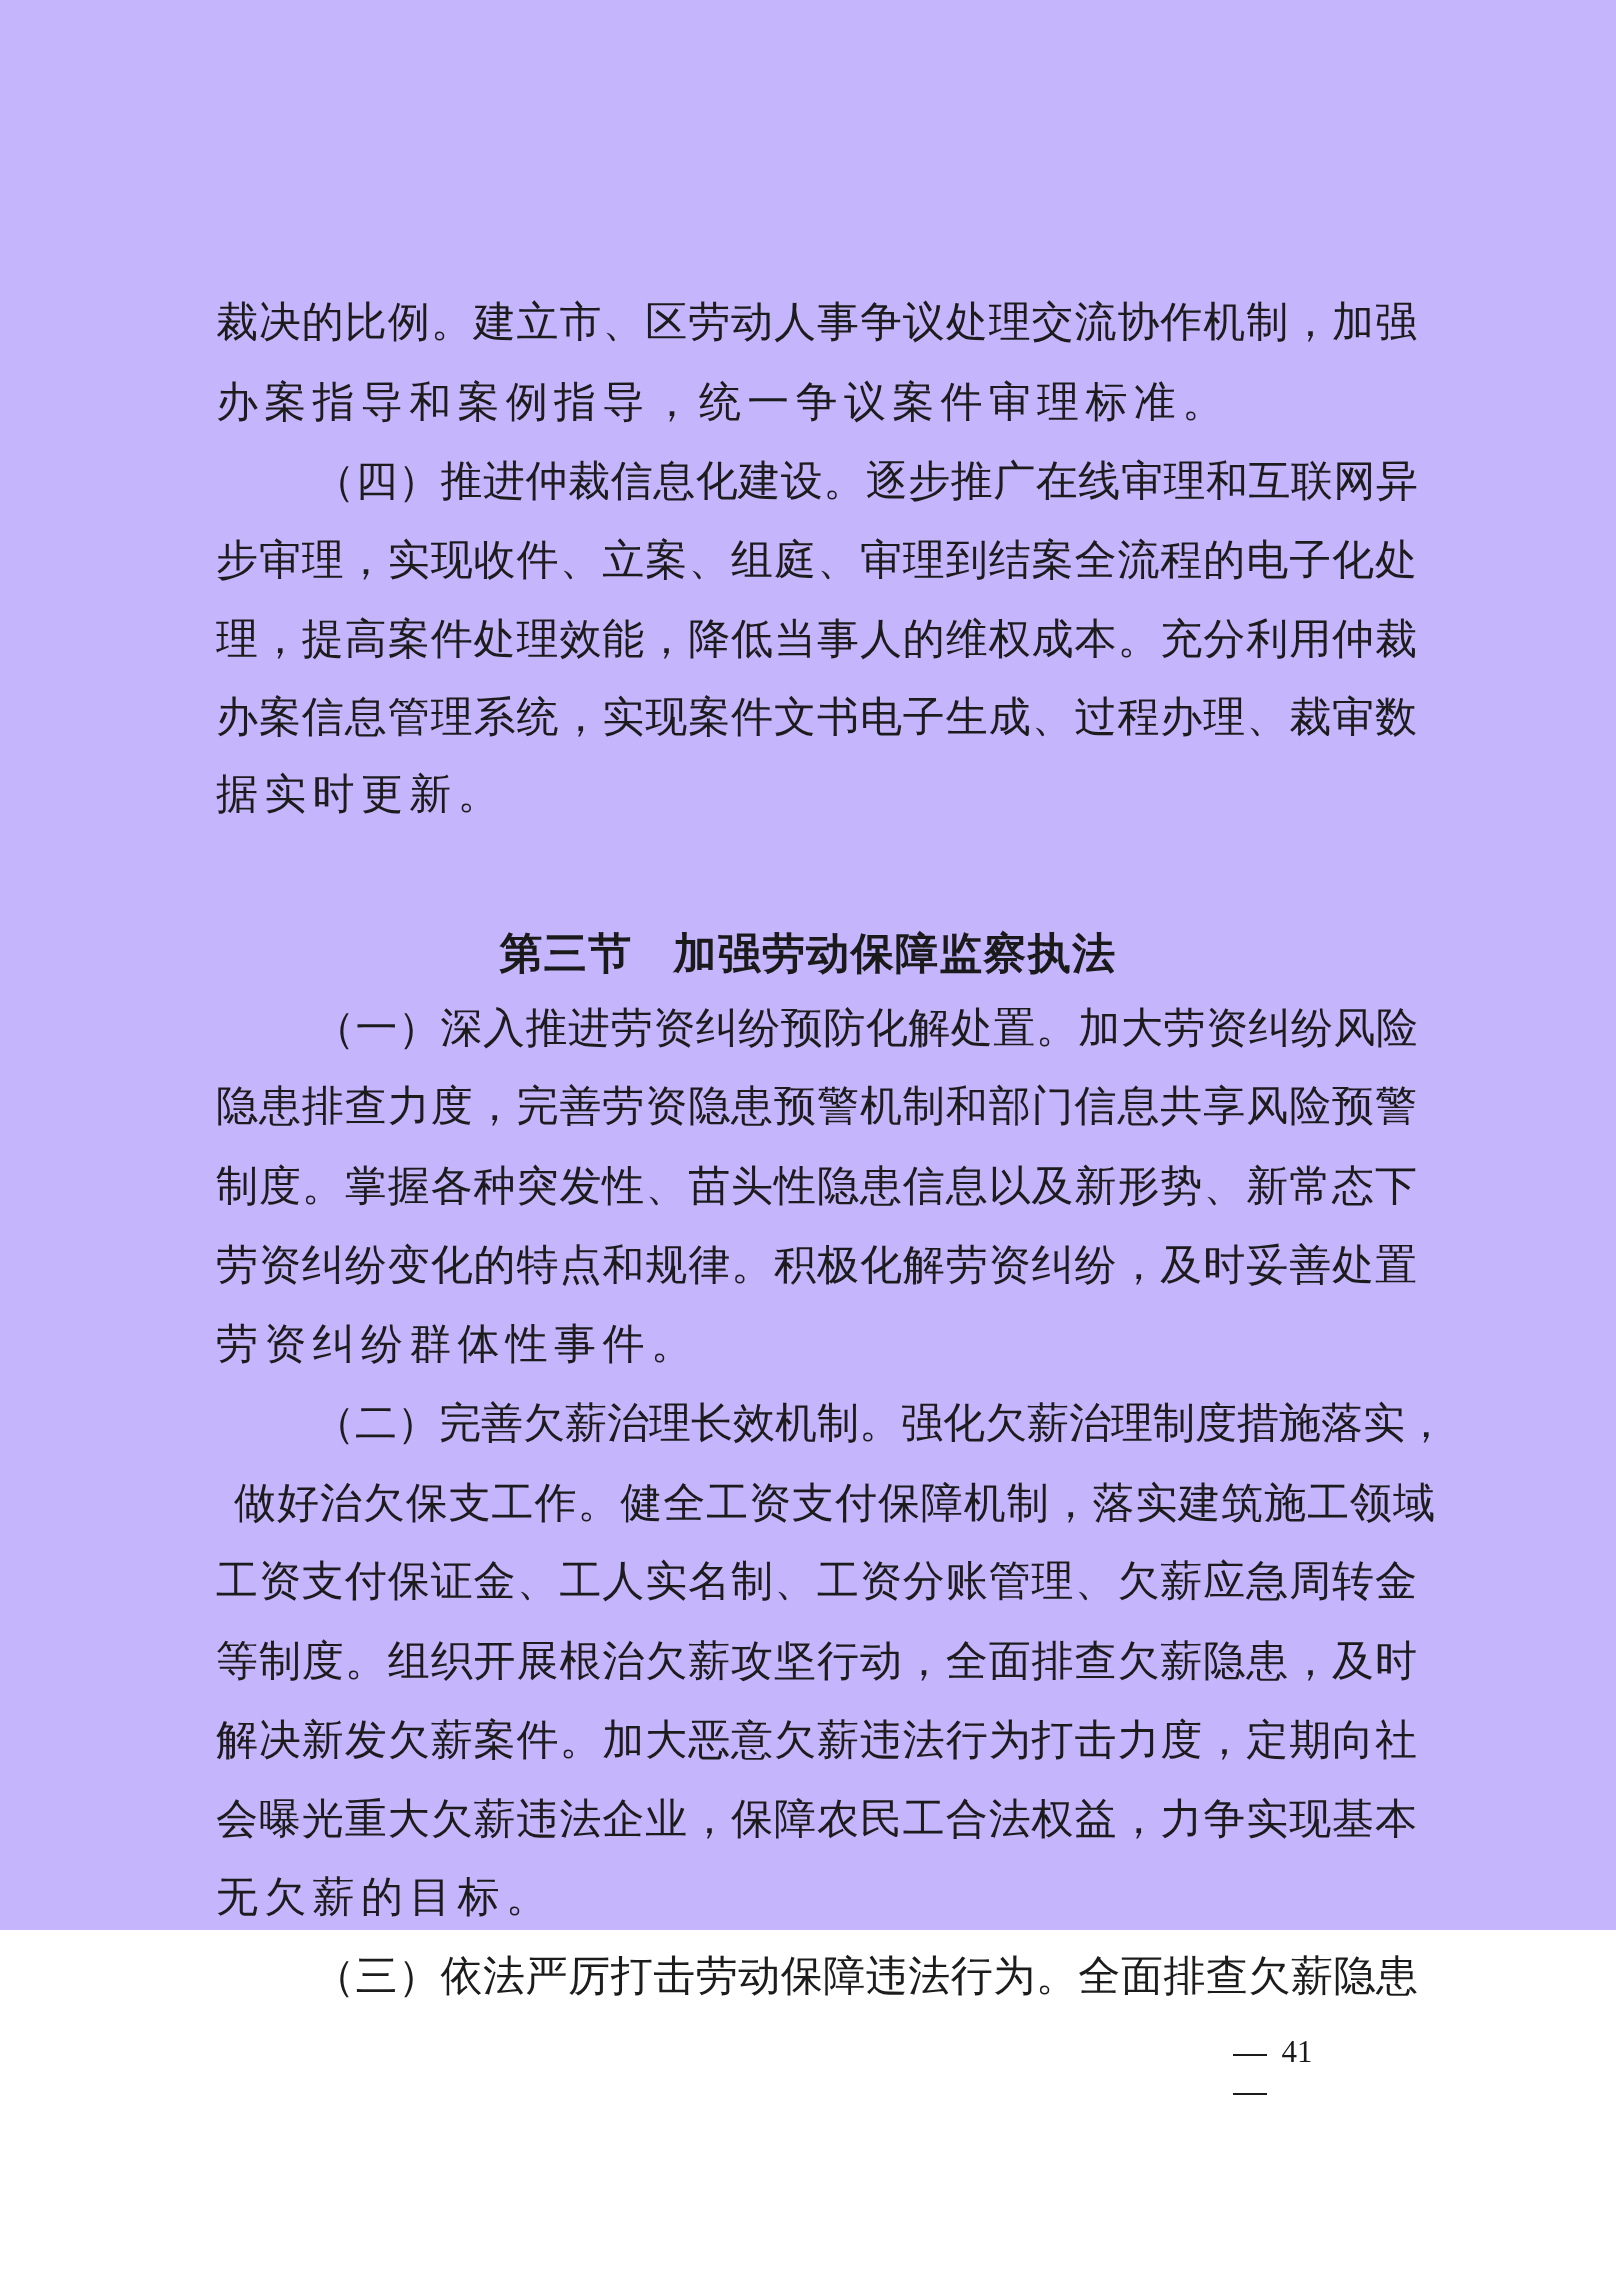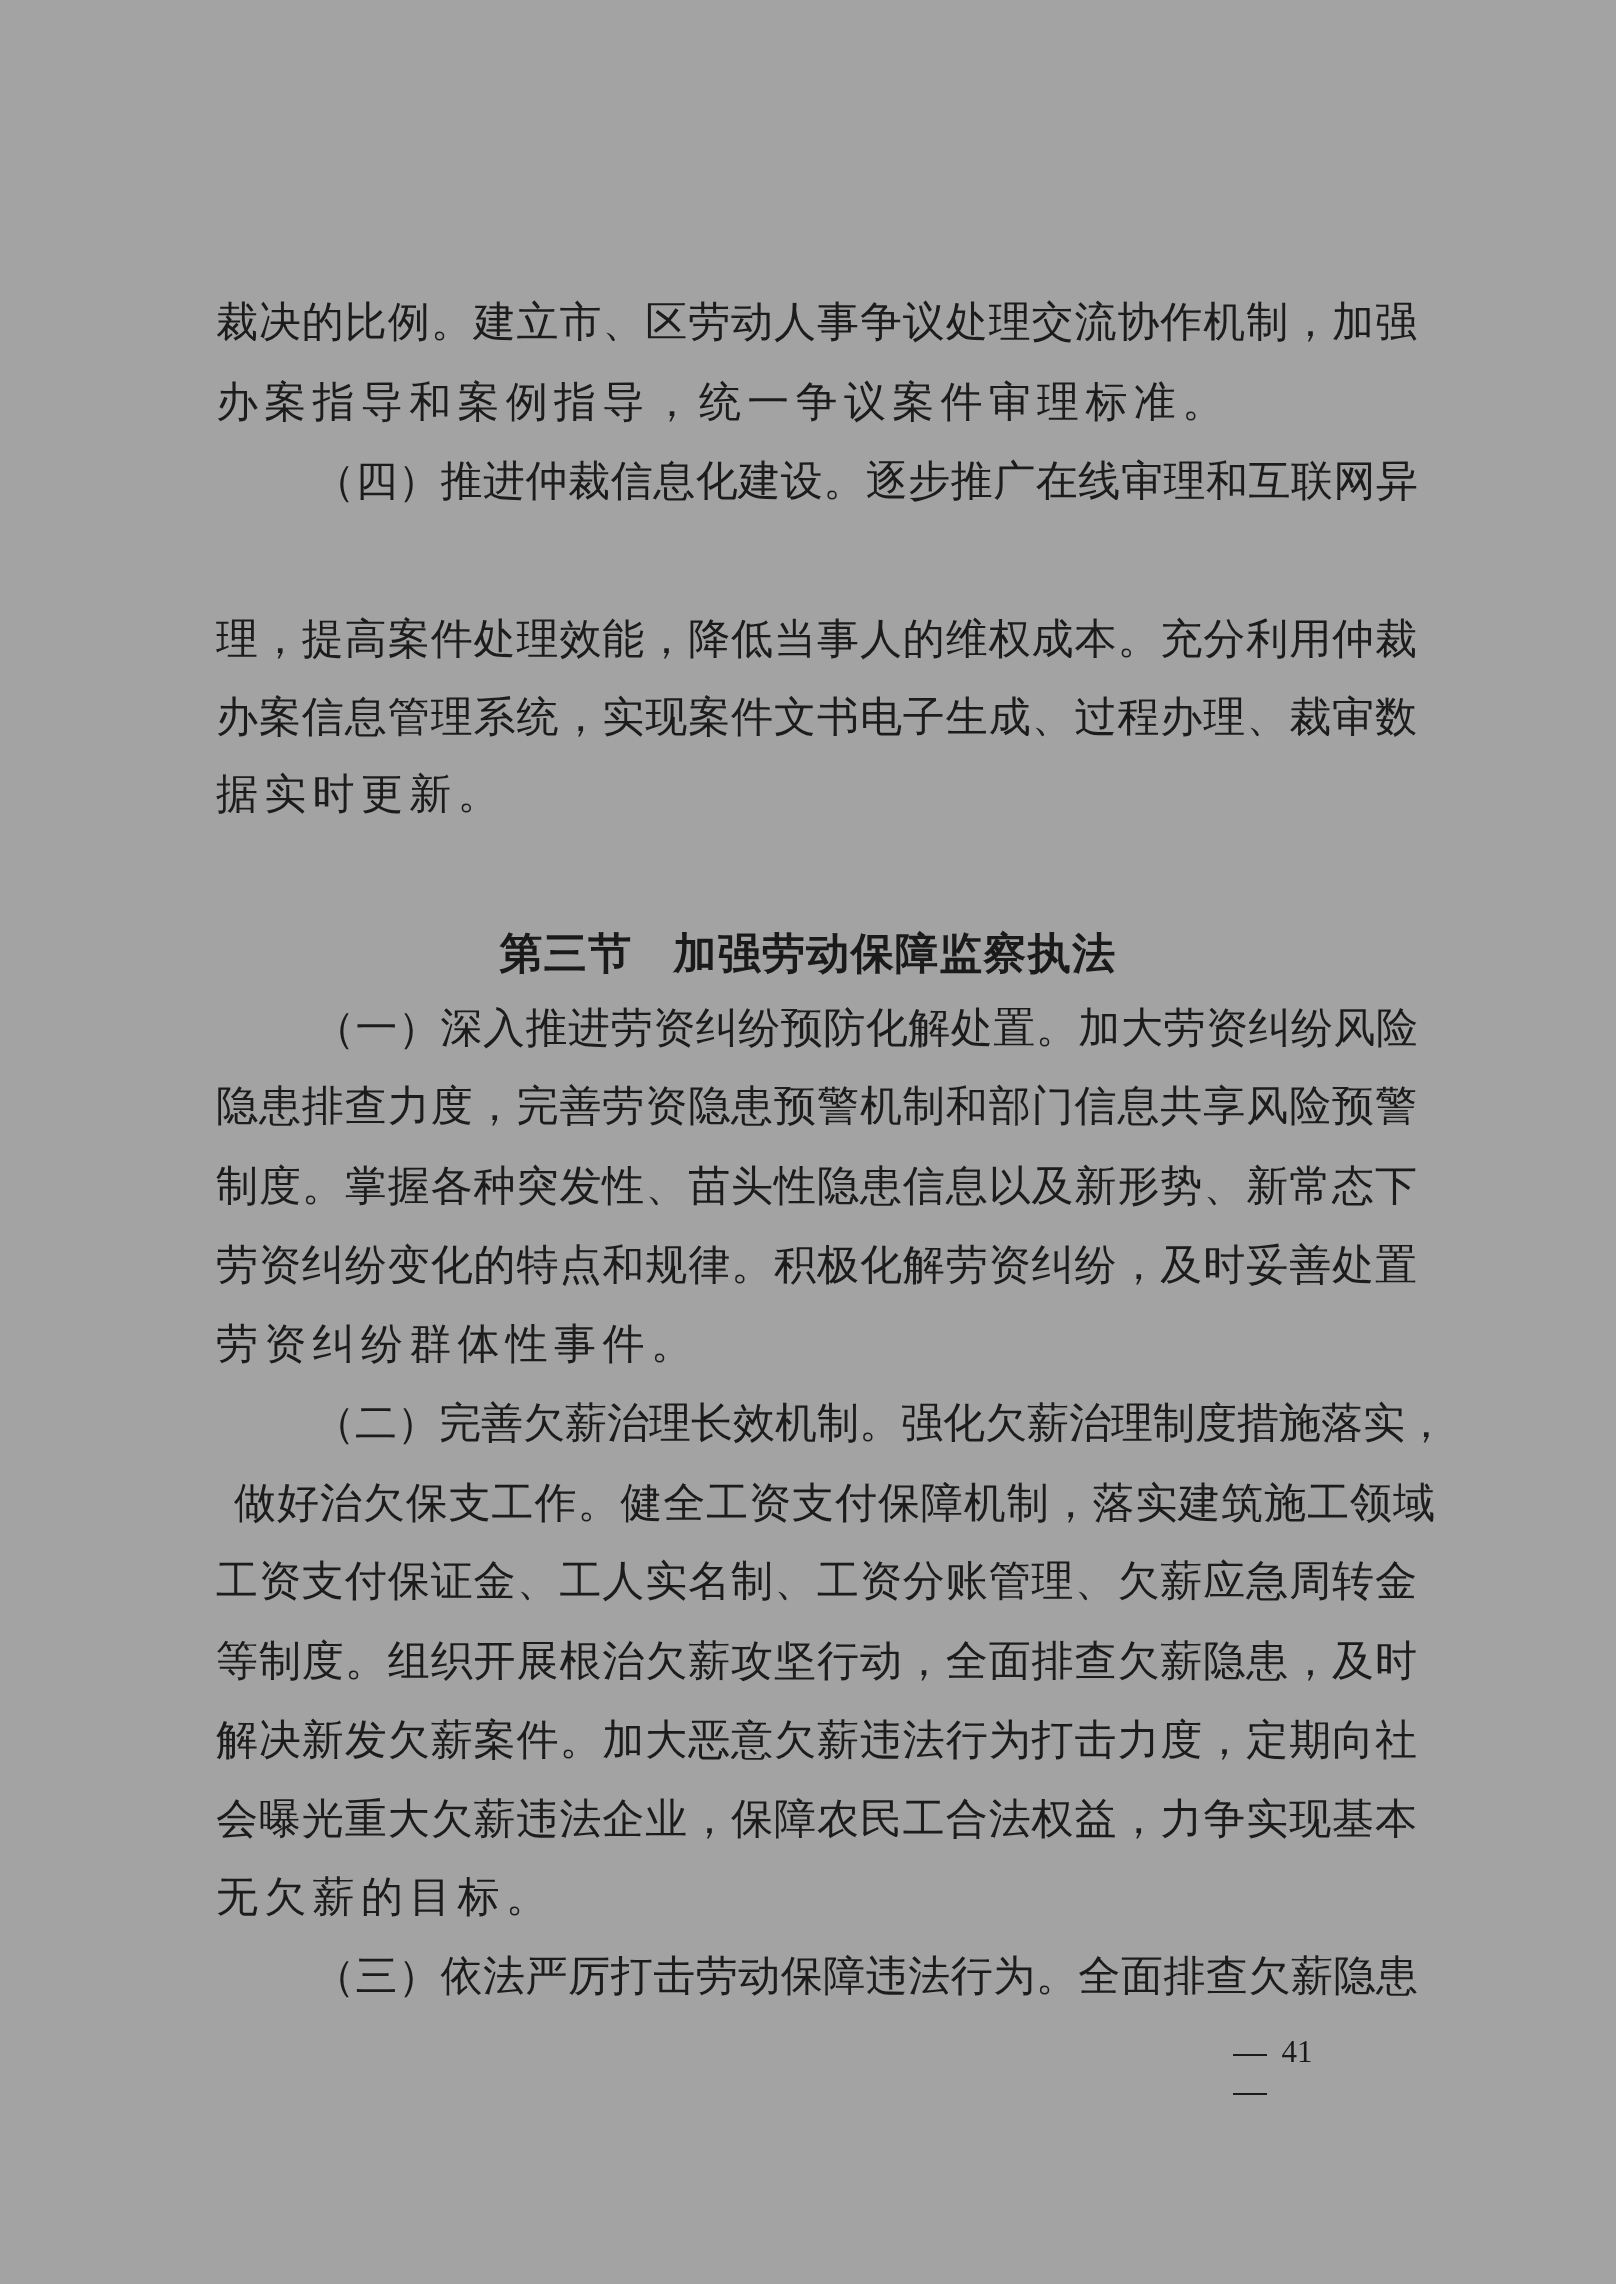--- a/index.html
+++ b/index.html
@@ -1,17 +1,17 @@
 <!DOCTYPE html>
 <html style="font-size:10.4px"><head>
 <meta charset="utf-8">
 <style>
   html, body { margin: 0; padding: 0; background: #ffffff; }
   body { width: 1616px; height: 2284px; position: relative; overflow: hidden; }
-  .page { position: absolute; left: 0; top: 0; width: 1616px; height: 2284px; background: #a3a3a3; }
+  .page { position: absolute; left: 0; top: 0; width: 1616px; height: 1930px; background: #c4b5fd; }
   .line {
     position: absolute;
     left: 216px;
     width: 1201px;
     height: 78px;
     line-height: 78px;
     font-family: "DejaVu Serif", "Liberation Serif", serif;
     font-size: 42px;
     color: #1c1c1c;
     white-space: nowrap;
@@ -45,20 +45,21 @@
 </style>
 </head>
 <body>
 
 <div class="page">
 
   <div class="line" style="top:283px;">裁决的比例。建立市、区劳动人事争议处理交流协作机制，加强</div>
   <div class="line last" style="top:363px;">办案指导和案例指导，统一争议案件审理标准。</div>
 
   <div class="line indent" style="top:442px;">（四）推进仲裁信息化建设。逐步推广在线审理和互联网异</div>
+  <div class="line" style="top:521px;">步审理，实现收件、立案、组庭、审理到结案全流程的电子化处</div>
   <div class="line" style="top:600px;">理，提高案件处理效能，降低当事人的维权成本。充分利用仲裁</div>
   <div class="line" style="top:678px;">办案信息管理系统，实现案件文书电子生成、过程办理、裁审数</div>
   <div class="line last" style="top:755px;">据实时更新。</div>
 
   <div class="heading">
     <span class="num">第三节</span><span>加强劳动保障监察执法</span>
   </div>
 
   <div class="line indent" style="top:989px;">（一）深入推进劳资纠纷预防化解处置。加大劳资纠纷风险</div>
   <div class="line" style="top:1067px;">隐患排查力度，完善劳资隐患预警机制和部门信息共享风险预警</div>

